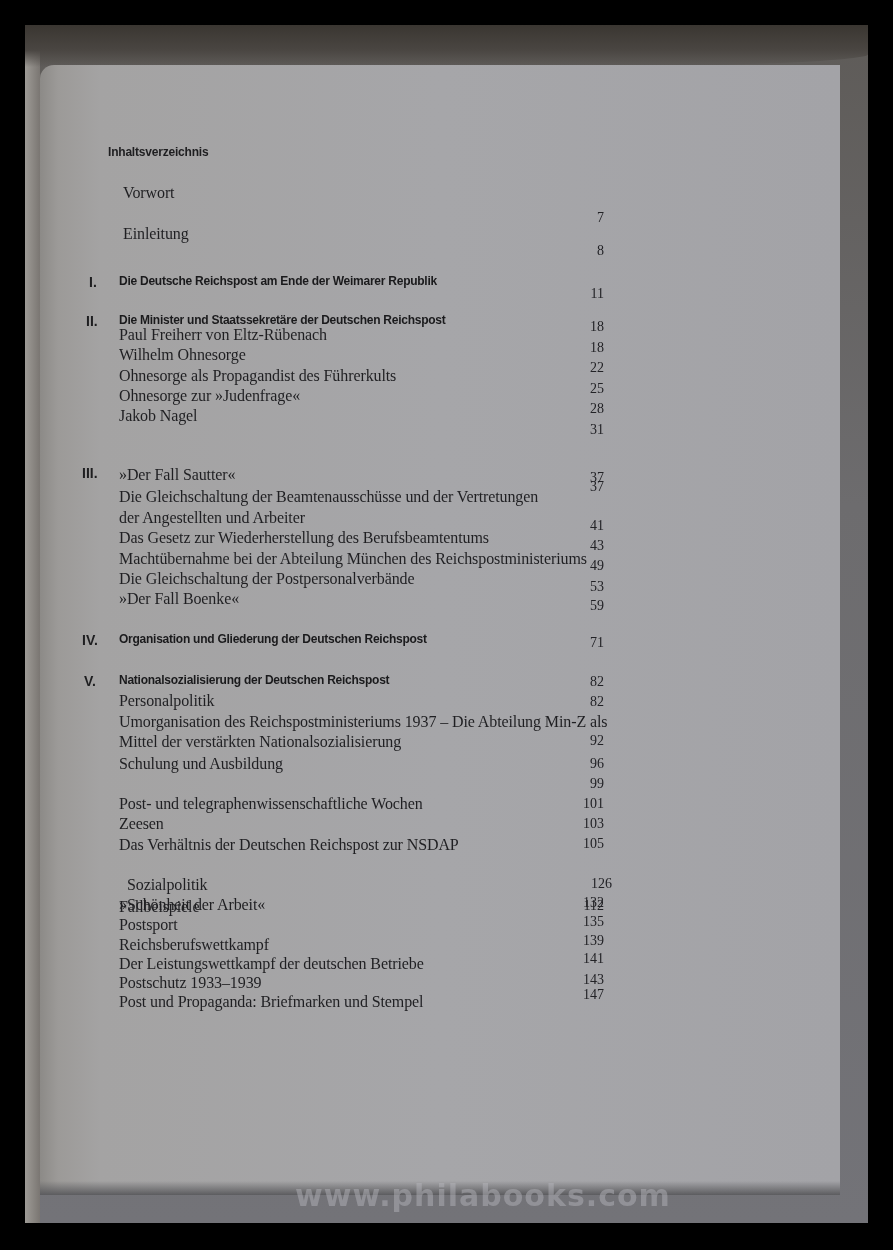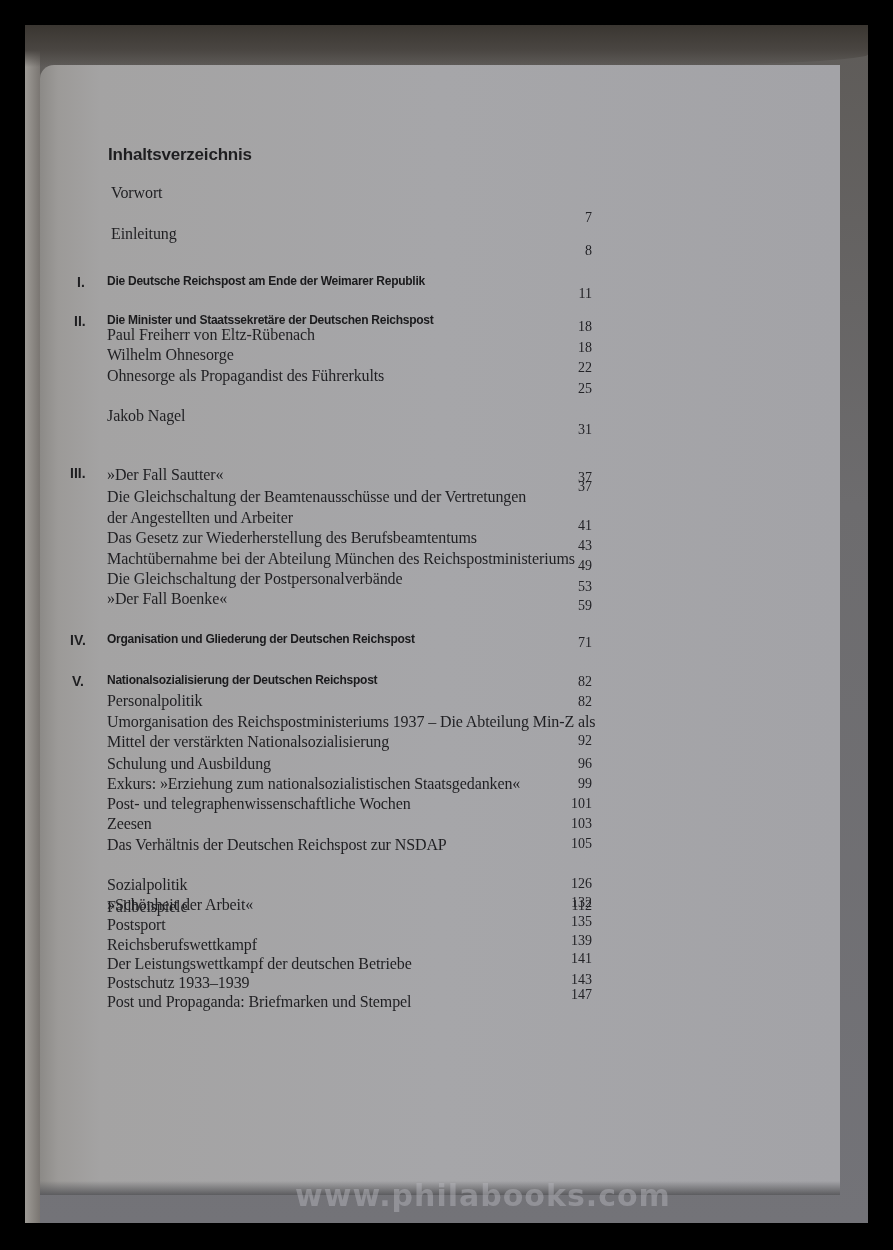--- a/index.html
+++ b/index.html
@@ -60,27 +60,27 @@
       width: 893px;
       height: 1250px;
       color: #1c1c1e;
     }
     .toc-title {
       position: absolute;
       left: 108px;
       top: 145px;
       font-family: "Liberation Sans", sans-serif;
       font-weight: bold;
-      font-size: 17px;
+      font-size: 12px;
       letter-spacing: -0.2px;
       color: #1e1e20;
     }
     .entry {
       position: absolute;
-      left: 4px;
+      left: 16px;
       width: 748px;
       height: 20px;
     }
     .entry .roman {
       position: absolute;
       left: 66px;
       font-family: "Liberation Sans", sans-serif;
       font-weight: bold;
       font-size: 14px;
       color: #1e1e20;
@@ -163,20 +163,24 @@
     <span class="pnum" style="top:14px;">18</span>
   </div>
   <div class="entry" style="top:346px;">
     <span class="label-serif">Wilhelm Ohnesorge</span>
     <span class="pnum" style="top:14px;">22</span>
   </div>
   <div class="entry" style="top:367px;">
     <span class="label-serif">Ohnesorge als Propagandist des Führerkults</span>
     <span class="pnum" style="top:14px;">25</span>
   </div>
+  <div class="entry" style="top:387px;">
+    <span class="label-serif">Ohnesorge zur »Judenfrage«</span>
+    <span class="pnum" style="top:14px;">28</span>
+  </div>
   <div class="entry" style="top:407px;">
     <span class="label-serif">Jakob Nagel</span>
     <span class="pnum" style="top:15px;">31</span>
   </div>
 
   <div class="entry" style="top:453px;margin-top:12px;">
     <span class="roman">III.</span>
     <span class="pnum" style="top:5px;">37</span>
   </div>
   <div class="entry" style="top:466px;">
@@ -223,40 +227,39 @@
   <div class="entry" style="top:713px;">
     <span class="label-serif">Umorganisation des Reichspostministeriums 1937 – Die Abteilung Min-Z als</span>
     <span class="label-serif" style="top:20px;">Mittel der verstärkten Nationalsozialisierung</span>
     <span class="pnum" style="top:20px;">92</span>
   </div>
   <div class="entry" style="top:755px;">
     <span class="label-serif">Schulung und Ausbildung</span>
     <span class="pnum" style="top:1px;">96</span>
   </div>
   <div class="entry" style="top:775px;">
-    <span class="label-serif">Exkurs: »Erziehung zum nationalsozialistischen Staatsgedanken«</span>
     <span class="pnum" style="top:1px;">99</span>
   </div>
   <div class="entry" style="top:795px;">
     <span class="label-serif">Post- und telegraphenwissenschaftliche Wochen</span>
     <span class="pnum" style="top:1px;">101</span>
   </div>
   <div class="entry" style="top:815px;">
     <span class="label-serif">Zeesen</span>
     <span class="pnum" style="top:1px;">103</span>
   </div>
   <div class="entry" style="top:836px;">
     <span class="label-serif">Das Verhältnis der Deutschen Reichspost zur NSDAP</span>
     <span class="pnum" style="top:0px;">105</span>
   </div>
   <div class="entry" style="top:856px;margin-top:42px;">
     <span class="label-serif">Fallbeispiele</span>
     <span class="pnum" style="top:0px;">112</span>
   </div>
-  <div class="entry" style="top:876px;">
+  <div class="entry" style="top:876px;margin-left:8px;">
     <span class="label-serif">Sozialpolitik</span>
     <span class="pnum" style="top:0px;">126</span>
   </div>
   <div class="entry" style="top:896px;">
     <span class="label-serif">»Schönheit der Arbeit«</span>
     <span class="pnum" style="top:-1px;">132</span>
   </div>
   <div class="entry" style="top:916px;">
     <span class="label-serif">Postsport</span>
     <span class="pnum" style="top:-2px;">135</span>

